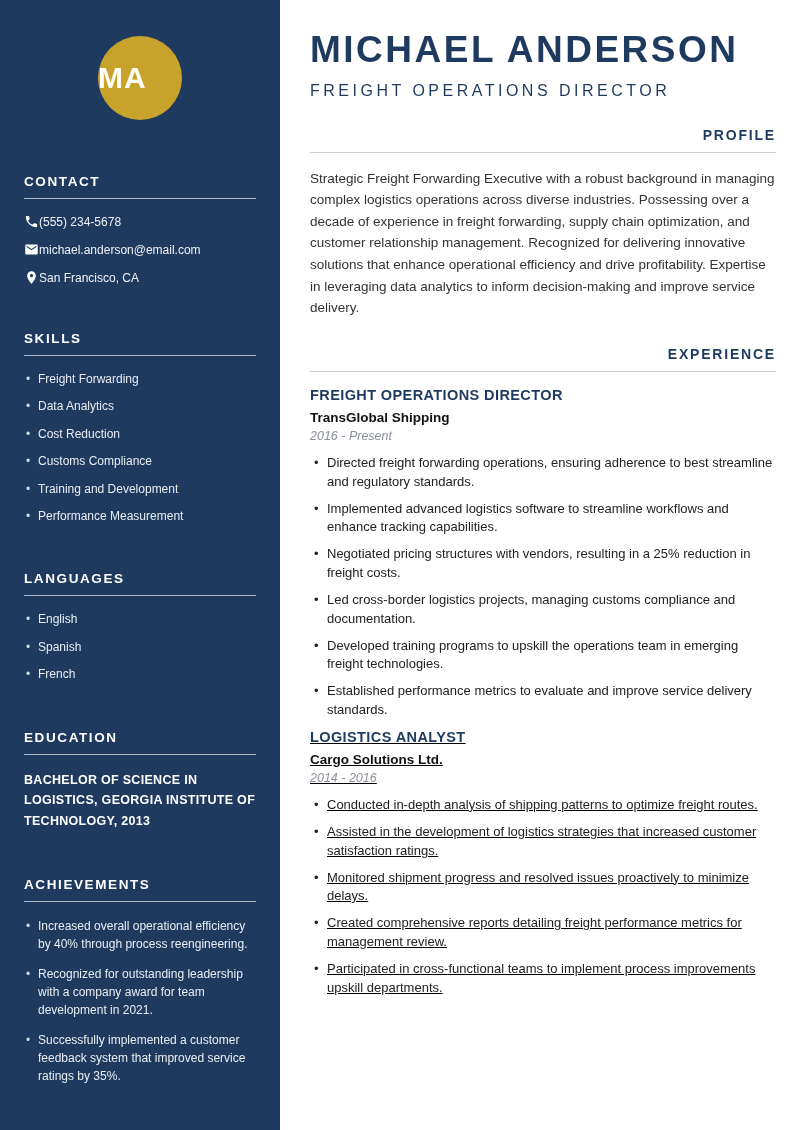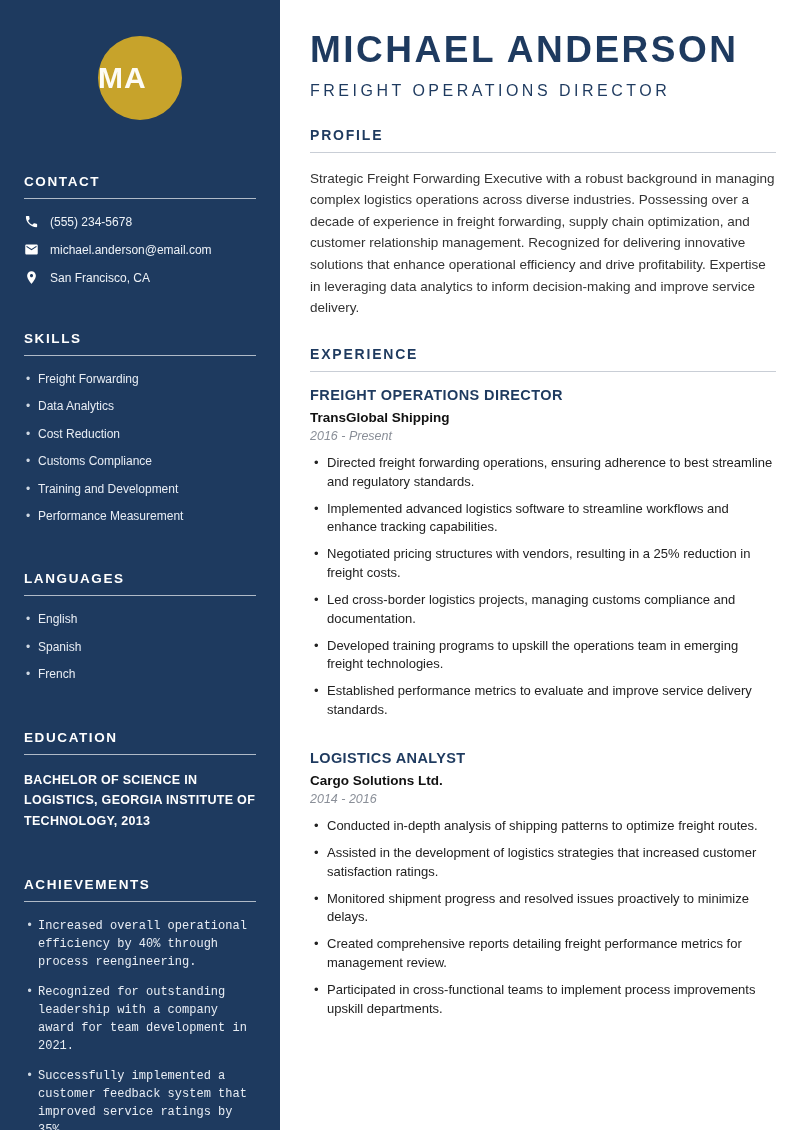--- a/index.html
+++ b/index.html
@@ -28,59 +28,60 @@
   }
   .side-section { margin-bottom: 33px; }
   .side-section h2 {
     font-size: 13.5px; font-weight: bold; color: #ffffff;
     letter-spacing: 1.6px;
     padding-bottom: 9px; margin-bottom: 15px;
     border-bottom: 1px solid rgba(255,255,255,0.65);
     margin-top: 46px;
   }
   .contact-item {
-    display: flex; align-items: center; gap: 11px;
+    display: flex; align-items: center; 
     margin-bottom: 13px;
     font-size: 12px; color: #eef2f7;
   }
   .cicon { width: 15px; height: 15px; flex-shrink: 0; display: inline-flex; }
   .cicon svg { width: 15px; height: 15px; fill: #ffffff; }
   .side-list { list-style: none; }
   .side-list li {
     font-size: 12px; color: #e8edf4; line-height: 1.45;
     padding-left: 14px; position: relative; margin-bottom: 10px;
   }
   .side-list li::before {
     content: "•"; position: absolute; left: 2px; top: 0; color: #cfd8e3;
   }
   .degree {
     font-size: 12.5px; font-weight: bold; color: #ffffff;
     line-height: 1.65; letter-spacing: 0.3px;
   }
-  .achievements-list li { margin-bottom: 12px; line-height: 1.5; font-family: Liberation Mono, monospace; }
+  .achievements-list li { margin-bottom: 12px; line-height: 1.5; }
 
   
   .main { flex: 1; padding: 30px 24px 40px 30px; background: #ffffff; }
   .name {
     font-size: 37px; font-weight: bold; color: #1e3a5f;
     letter-spacing: 2.5px; line-height: 1.1;
   }
   .job-title {
     font-size: 16px; color: #1e3a5f; letter-spacing: 3.5px;
     margin-top: 11px; font-weight: normal;
   }
   .main-section { margin-top: 27px; }
   .main-section > h2 {
     font-size: 14px; font-weight: bold; color: #1e3a5f;
     letter-spacing: 1.8px;
     padding-bottom: 9px; margin-bottom: 15px;
     border-bottom: 1px solid #c9ced6;
+    text-align: right;
   }
   .profile-text { font-size: 13.5px; line-height: 1.6; color: #333333; }
-  .job + .job { margin-top: 30px; }
+  .job + .job { margin-top: 9px; text-decoration: underline; }
   .job h3 {
     font-size: 14.5px; font-weight: bold; color: #1e3a5f;
     letter-spacing: 0.4px;
   }
   .company { font-size: 13.5px; font-weight: bold; color: #111111; margin-top: 7px; }
   .dates { font-size: 12.5px; font-style: italic; color: #8a8f98; margin: 4px 0 11px 0; }
   .bullets { list-style: none; }
   .bullets li {
     font-size: 13px; color: #222222; line-height: 1.45;
     padding-left: 17px; position: relative; margin-bottom: 8px;

